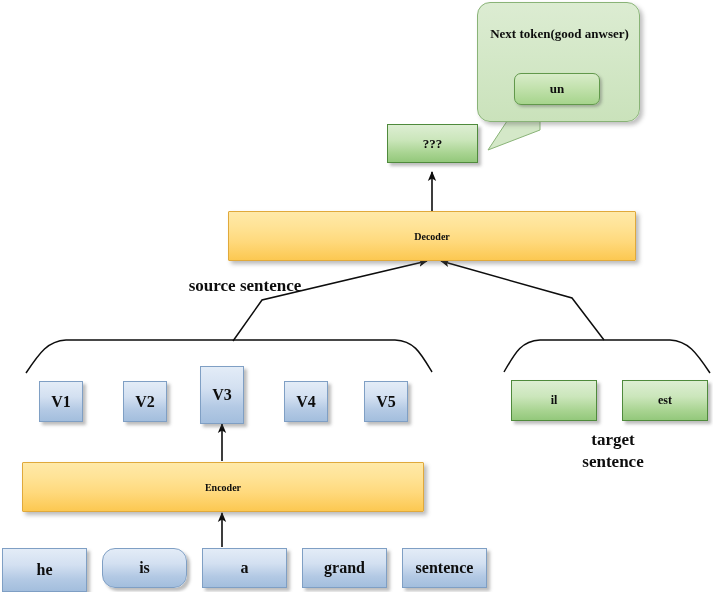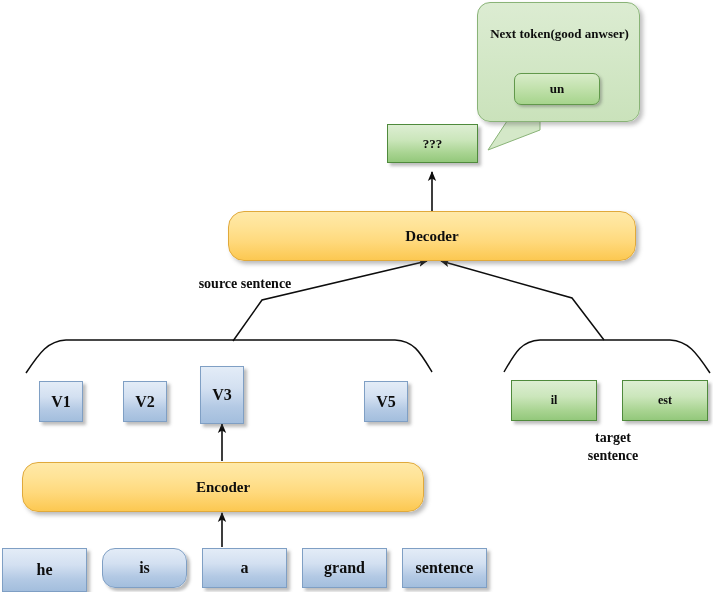--- a/index.html
+++ b/index.html
@@ -53,27 +53,27 @@
     font-size: 12px;
     font-weight: bold;
     color: #0d0d0d;
   }
 
   
   .amber-box {
     position: absolute;
     box-sizing: border-box;
     border: 1px solid #e0a93b;
-    border-radius: 16px;
+    border-radius: 1px;
     background: linear-gradient(to bottom, #ffe9a8 0%, #ffe396 30%, #ffd97c 62%, #fcc851 100%);
     box-shadow: 3px 3px 4px rgba(90,90,90,0.42);
     display: flex;
     align-items: center;
     justify-content: center;
-    font-size: 15px;
+    font-size: 10px;
     font-weight: bold;
     color: #0d0d0d;
   }
 
   
   #callout {
     position: absolute;
     left: 477px;
     top: 2px;
     width: 163px;
@@ -120,21 +120,21 @@
     left: 468px;
     top: 104px;
     width: 80px;
     height: 56px;
     z-index: 2;
   }
 
   
   .caption {
     position: absolute;
-    font-size: 14px;
+    font-size: 17px;
     font-weight: bold;
     color: #0d0d0d;
     text-align: center;
     line-height: 1.3;
     white-space: pre-line;
   }
 </style>
 </head>
 <body>
 
@@ -177,20 +177,21 @@
   <div class="amber-box" style="left:228px; top:211px; width:408px; height:50px;">Decoder</div>
 
   <div class="caption" style="left:180px; top:275px; width:130px;">source sentence</div>
 
   <div class="caption" style="left:553px; top:429px; width:120px;">target
 sentence</div>
 
   <div class="blue-box" style="left:39px; top:381px; width:44px; height:41px;">V1</div>
   <div class="blue-box" style="left:123px; top:381px; width:44px; height:41px;">V2</div>
   <div class="blue-box" style="left:200px; top:366px; width:44px; height:58px;">V3</div>
+  <div class="blue-box" style="left:284px; top:381px; width:44px; height:41px;">V4</div>
   <div class="blue-box" style="left:364px; top:381px; width:44px; height:41px;">V5</div>
 
   <div class="green-box" style="left:511px; top:380px; width:86px; height:41px;">il</div>
   <div class="green-box" style="left:622px; top:380px; width:86px; height:41px;">est</div>
 
   <div class="amber-box" style="left:22px; top:462px; width:402px; height:50px;">Encoder</div>
 
   <div class="blue-box" style="left:2px; top:548px; width:85px; height:44px;">he</div>
   <div class="blue-box" style="left:102px; top:548px; width:85px; height:40px;border-radius:13px;">is</div>
   <div class="blue-box" style="left:202px; top:548px; width:85px; height:40px;">a</div>

